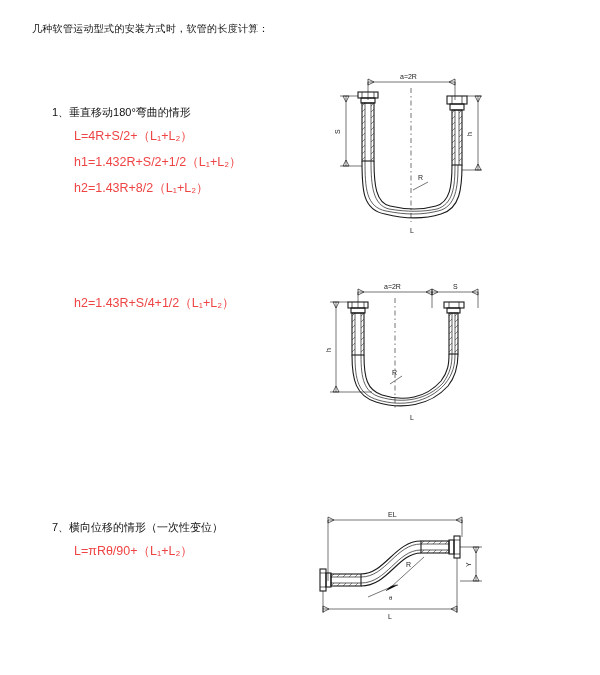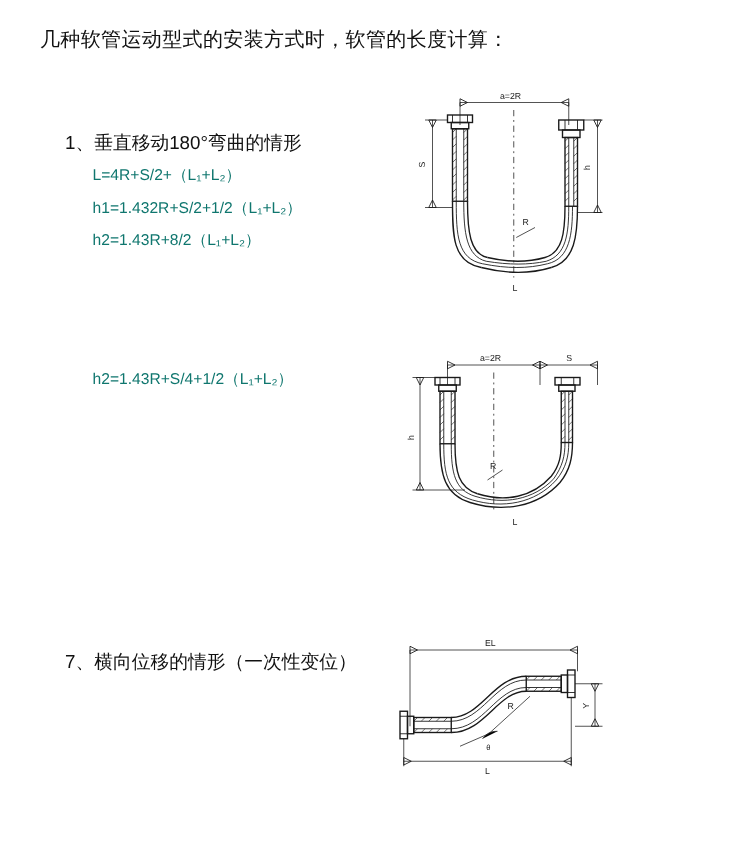--- a/index.html
+++ b/index.html
@@ -17,49 +17,49 @@
   }
   .page {
     position: relative;
     width: 600px;
     height: 675px;
   }
   .title {
     position: absolute;
     left: 32px;
     top: 22px;
-    font-size: 16px;
+    font-size: 10px;
     letter-spacing: 0.3px;
     color: #111;
     white-space: nowrap;
   }
   .section {
     position: absolute;
     left: 0;
     width: 600px;
   }
   .sec1 { top: 105px; }
   .sec2 { top: 295px; }
   .sec3 { top: 520px; }
 
   .text-col {
     position: absolute;
     left: 52px;
     top: 0;
     width: 250px;
   }
   .sec-head {
-    font-size: 15px;
+    font-size: 11px;
     color: #111;
     white-space: nowrap;
     margin-bottom: 8px;
   }
   .formula {
     font-size: 12.5px;
-    color: #0f766e;
+    color: #ef4444;
     white-space: nowrap;
     margin: 0 0 9px 22px;
   }
   .fig {
     position: absolute;
   }
   .fig1 { left: 310px; top: -35px; }
   .fig2 { left: 310px; top: -15px; }
   .fig3 { left: 290px; top: -15px; }
   svg { display: block; }
@@ -289,20 +289,21 @@
         <line class="dash" x1="85" y1="18" x2="85" y2="130"></line>
 
         <text class="lbl" x="100" y="140">L</text>
       </svg>
     </div>
   </div>
 
   <div class="section sec3">
     <div class="text-col">
       <div class="sec-head">7、横向位移的情形（一次性变位）</div>
+      <div class="formula">L=πRθ/90+（L₁+L₂）</div>
     </div>
 
     <div class="fig fig3">
       <svg width="210" height="140" viewBox="0 0 210 140">
 
         <line class="dim" x1="38" y1="15" x2="172" y2="15"></line>
         <path class="ln thin" d="M38,12 L44,15 L38,18 Z" fill="#1a1a1a"></path>
         <path class="ln thin" d="M172,12 L166,15 L172,18 Z" fill="#1a1a1a"></path>
         <text class="lbl" x="98" y="12">EL</text>
         <line class="dim" x1="38" y1="15" x2="38" y2="76"></line>

